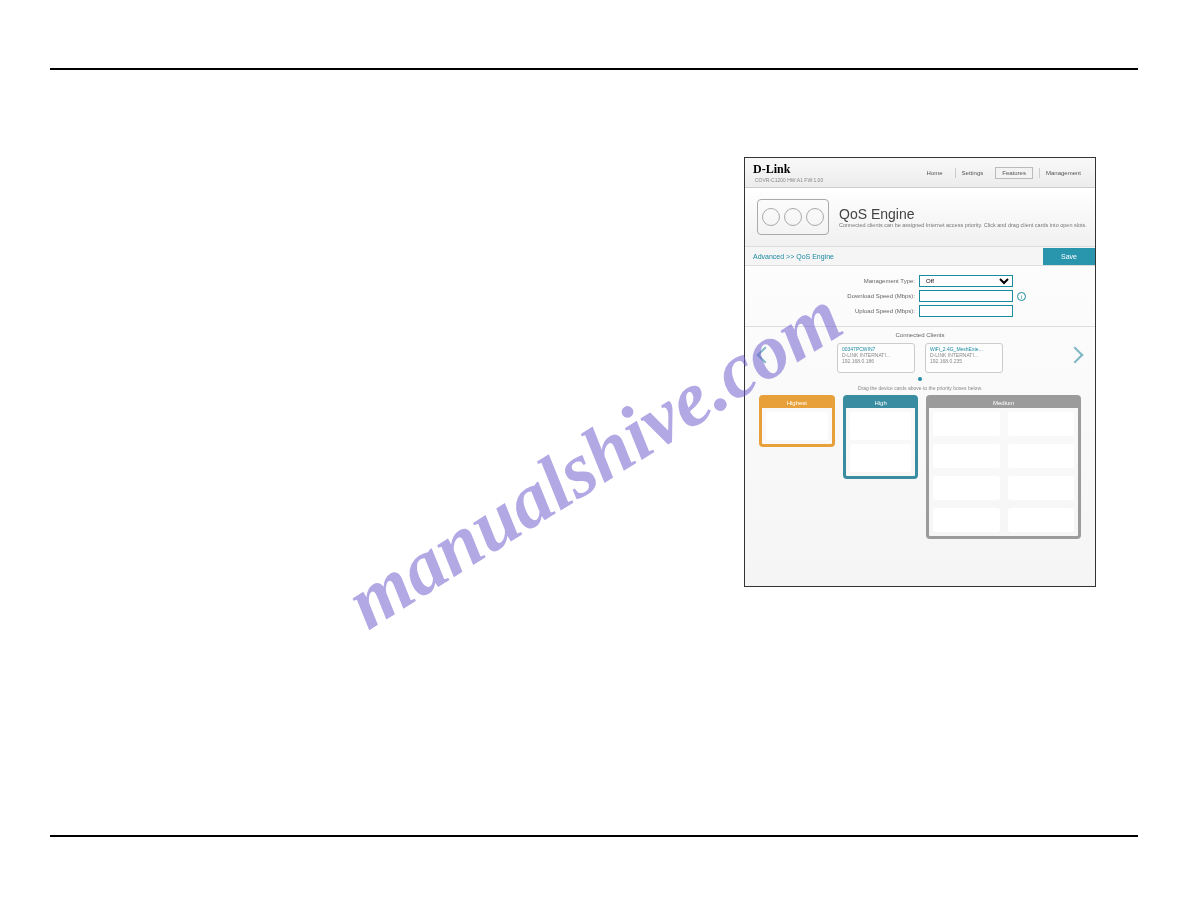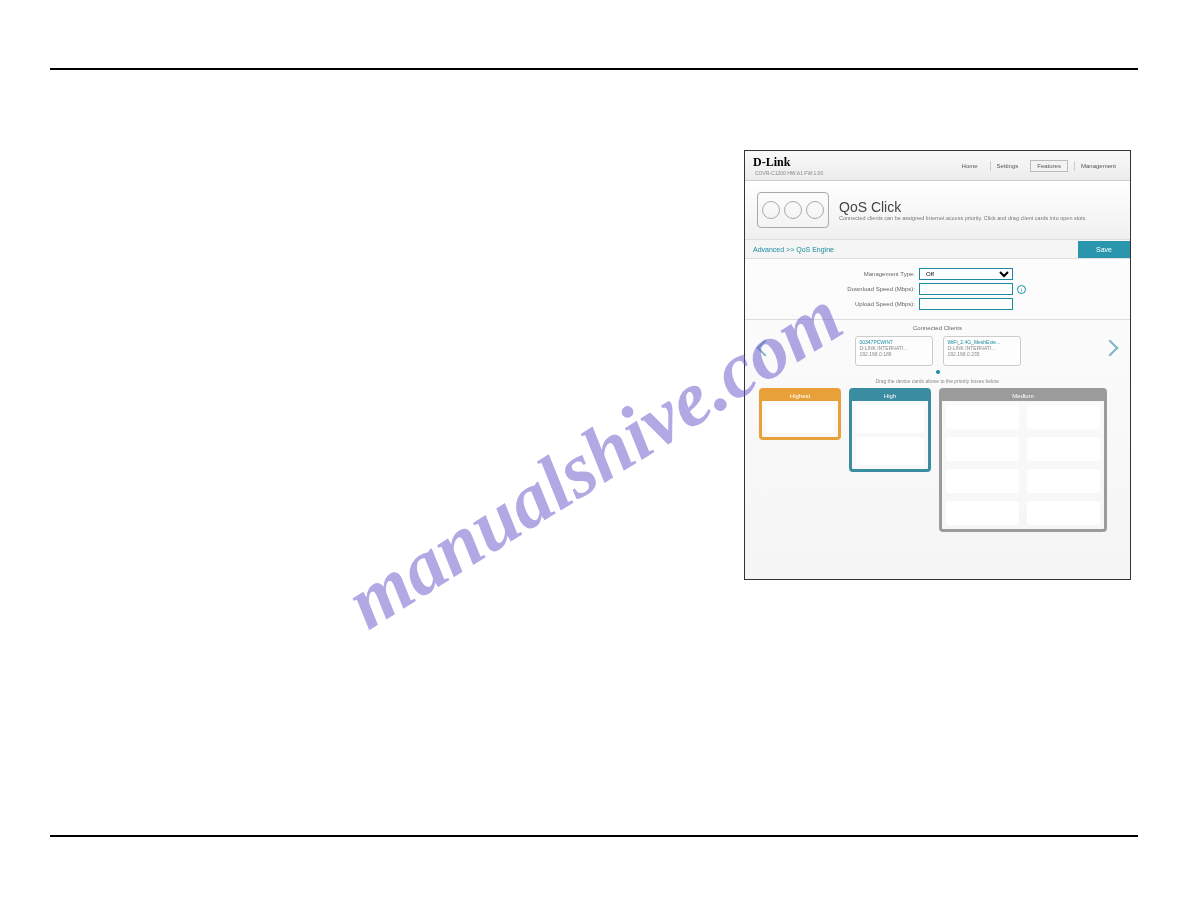--- a/index.html
+++ b/index.html
@@ -3,21 +3,21 @@
 <meta charset="utf-8">
 <style>
   * { box-sizing: border-box; margin: 0; padding: 0; }
   body { width: 1188px; height: 918px; background: #fff; font-family: Arial, sans-serif; position: relative; overflow: hidden; }
   .page-rule { position: absolute; left: 50px; right: 50px; height: 2px; background: #000; }
   .page-rule.top { top: 68px; }
   .page-rule.bottom { top: 835px; }
 
   .watermark { position: absolute; left: 50%; top: 50%; transform: translate(-50%, -50%) rotate(-32deg); font-size: 78px; font-weight: 600; color: #6a5acd; opacity: 0.52; font-style: italic; pointer-events: none; z-index: 50; white-space: nowrap; font-family: Georgia, serif; }
 
-  .shot { position: absolute; left: 744px; top: 150px; width: 387px; height: 430px; border: 1px solid #333; background: linear-gradient(#fff, #f5f5f5); font-size: 7px; color: #555; }
+  .shot { position: absolute; left: 744px; top: 157px; width: 352px; height: 430px; border: 1px solid #333; background: linear-gradient(#fff, #f5f5f5); font-size: 7px; color: #555; }
 
   
   .hdr { height: 30px; border-bottom: 1px solid #ccc; display: flex; align-items: center; padding: 0 8px; background: linear-gradient(#f9f9f9,#ececec); }
   .logo { font-family: Georgia, serif; font-size: 11px; color:#000; }
   .logo b { font-size: 12px; }
   .model { font-size: 5px; color:#888; margin-left:2px; }
   .nav { margin-left: auto; display: flex; align-items: center; gap: 6px; }
   .nav span { border-left: 1px solid #ccc; padding: 2px 6px; font-size: 6px; color:#555; }
   .nav span:first-child { border-left: none; }
   .nav .active { border: 1px solid #bbb; background:#f3f3f3; }
@@ -85,21 +85,21 @@
     </div>
   </div>
 
   <div class="banner">
     <div class="traflt">
         <i></i>
         <i></i>
         <i></i>
       </div>
     <div class="banner-txt">
-      <h1>QoS Click</h1>
+      <h1>QoS Engine</h1>
       <p>Connected clients can be assigned Internet access priority. Click and drag client cards into open slots.</p>
     </div>
   </div>
 
   <div class="crumbrow">
     <span class="crumb">Advanced &gt;&gt; QoS Engine</span>
     <span class="savebtn">Save</span>
   </div>
 
   <div class="formarea">

